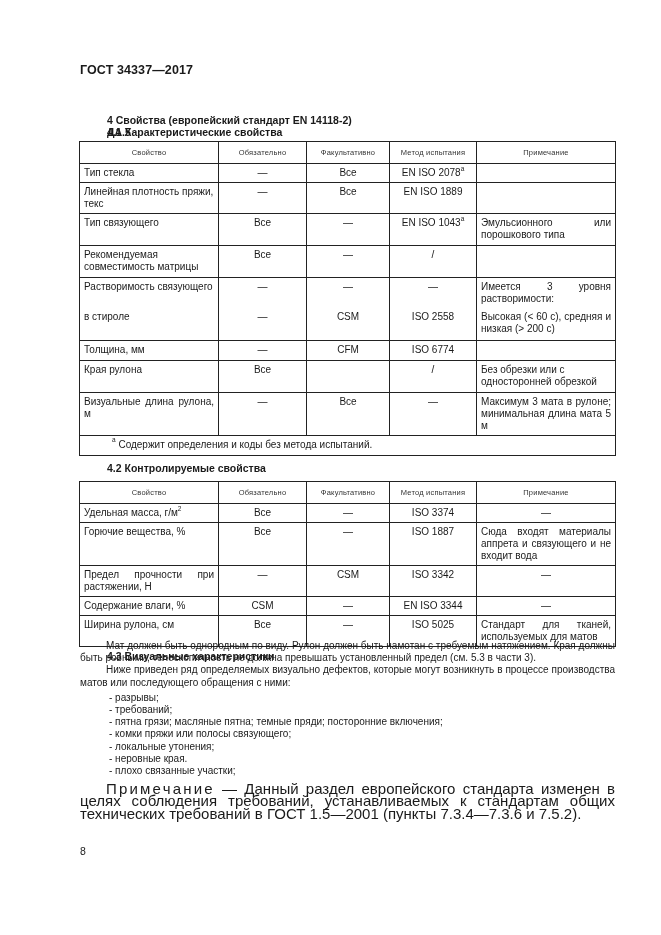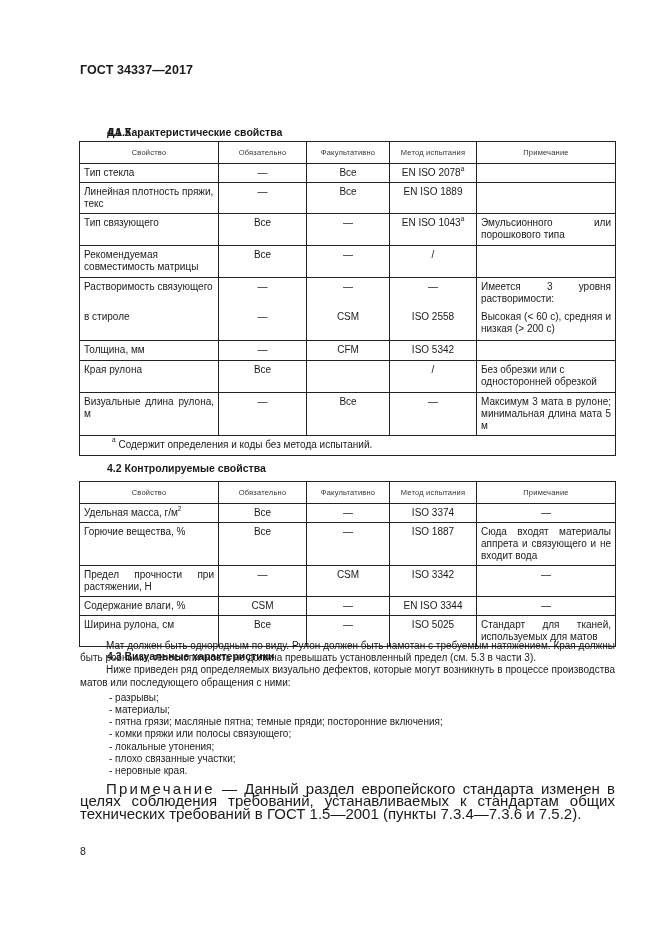--- a/index.html
+++ b/index.html
@@ -42,20 +42,21 @@
   .page-num { position: absolute; left: 80px; top: 845px; font-size: 10.5px; }
 </style>
 </head>
 <body>
 
 <div class="page">
 
   <div class="doc-code">ГОСТ 34337—2017</div>
 
   <div class="h-annex">ДА.5</div>
+  <div class="h-sec" style="top:114px;">4 Свойства (европейский стандарт EN 14118-2)</div>
   <div class="h-sec" style="top:126px;">4.1 Характеристические свойства</div>
 
   <table class="t" style="top:141px;">
     <colgroup>
       <col style="width:139px">
         <col style="width:88px">
         <col style="width:83px">
         <col style="width:87px">
         <col style="width:139px">
     </colgroup>
@@ -108,21 +109,21 @@
         <td class="noborder-t">в стироле</td>
         <td class="c noborder-t">—</td>
         <td class="c noborder-t">CSM</td>
         <td class="c noborder-t">ISO 2558</td>
         <td class="j noborder-t">Высокая (&lt; 60 с), средняя и низкая (&gt; 200 с)</td>
       </tr>
       <tr style="height:20px">
         <td>Толщина, мм</td>
         <td class="c">—</td>
         <td class="c">CFM</td>
-        <td class="c">ISO 5342</td>
+        <td class="c">ISO 6774</td>
         <td></td>
       </tr>
       <tr style="height:32px">
         <td>Края рулона</td>
         <td class="c">Все</td>
         <td class="c"></td>
         <td class="c">/</td>
         <td>Без обрезки или с односторонней обрезкой</td>
       </tr>
       <tr style="height:42px">
@@ -196,24 +197,24 @@
     </tbody>
   </table>
 
   <div class="h-sec" style="top:650px;text-align:right;">4.3 Визуальные характеристики</div>
 
   <div class="body-text" style="top:640px;">
     <p class="para">Мат должен быть однородным по виду. Рулон должен быть намотан с требуемым натяжением. Края должны быть ровными, телескопичность не должна превышать установленный предел (см. 5.3 в части 3).</p>
     <p class="para">Ниже приведен ряд определяемых визуально дефектов, которые могут возникнуть в процессе производства матов или последующего обращения с ними:</p>
     <ul class="defects">
       <li>разрывы;</li>
-      <li>материалы;</li>
+      <li>требований;</li>
       <li>пятна грязи; масляные пятна; темные пряди; посторонние включения;</li>
       <li>комки пряжи или полосы связующего;</li>
       <li>локальные утонения;</li>
+      <li>неровные края.</li>
       <li>плохо связанные участки;</li>
-      <li>неровные края.</li>
     </ul>
     <p class="para" style="margin-top:6px; font-size:15px;"><span class="note-spaced">Примечание</span><span> — Данный раздел европейского стандарта изменен в целях соблюдения требований, устанавливаемых к стандартам общих технических требований в ГОСТ 1.5—2001 (пункты 7.3.4—7.3.6 и 7.5.2).</span></p>
   </div>
 
   <div class="page-num">8</div>
 </div>
 
 </body></html>

